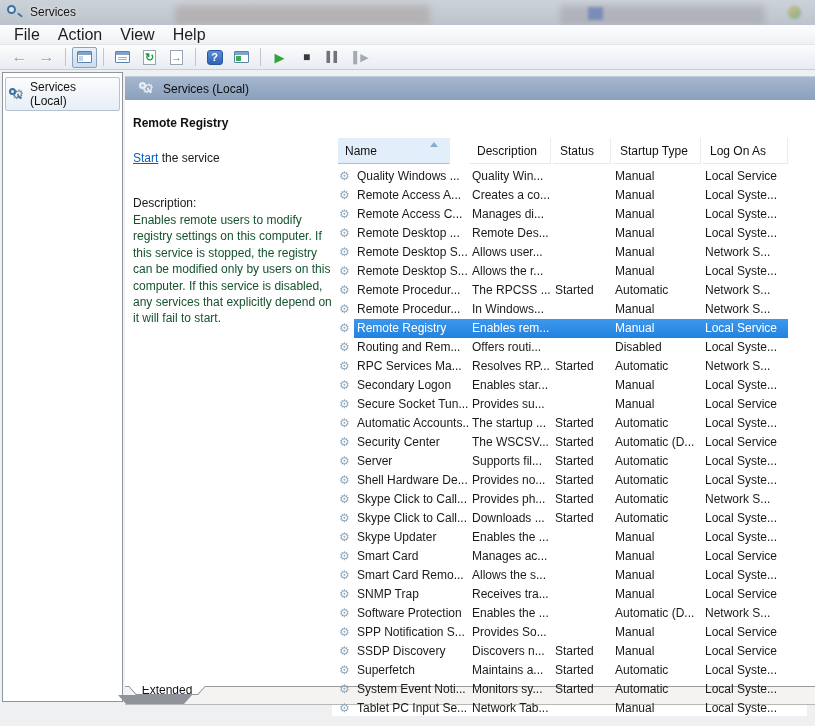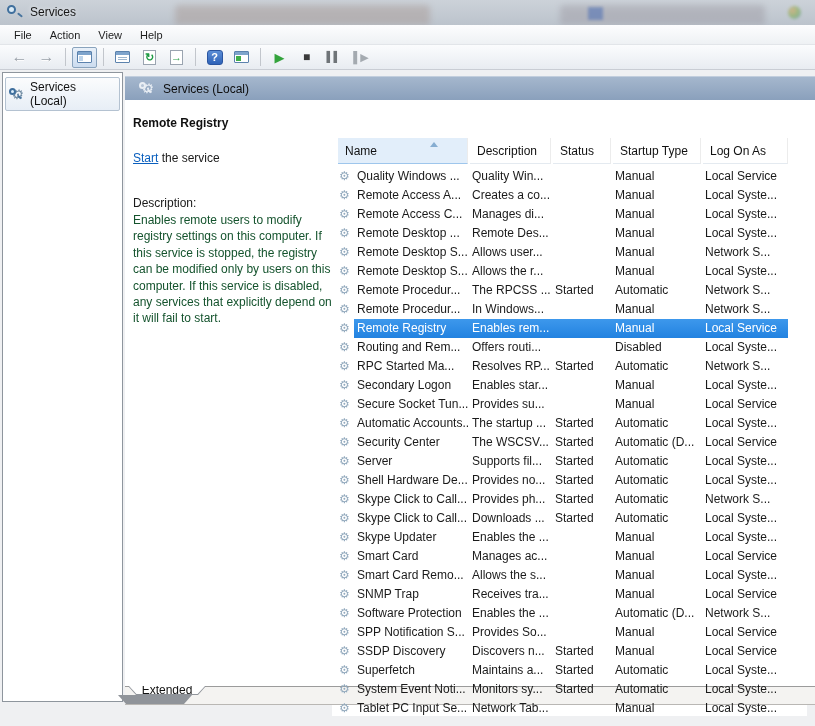--- a/index.html
+++ b/index.html
@@ -23,21 +23,21 @@
   .title-icon .ring { position:absolute; left:0; top:1px; width:9px; height:9px;
     border:2px solid #3f6f9d; border-radius:50%; background:rgba(220,238,250,.85); }
   .title-icon .handle { position:absolute; left:10px; top:10px; width:6px; height:2px;
     background:#49759f; transform:rotate(38deg); border-radius:1px; }
   .title-text { position:absolute; left:30px; top:5px; font-size:12px; color:#161616;
     text-shadow:0 0 5px rgba(255,255,255,.9); }
   
   .menubar { position:absolute; left:0; top:25px; right:0; height:20px;
     background:linear-gradient(#fdfdfe,#eef1f4); border-bottom:1px solid #e2e5e9;
     display:flex; align-items:center; padding-left:5px; }
-  .menu-item { font-size:11px; color:#1d1d1d; padding:2px 9px; }
+  .menu-item { font-size:16px; color:#1d1d1d; padding:2px 9px; }
   
   .toolbar { position:absolute; left:0; top:45px; right:0; height:25px;
     background:linear-gradient(#fbfcfd,#e8ecf1); border-bottom:1px solid #c9cdd4;
     display:flex; align-items:center; padding-left:6px; }
   .tb-btn { width:25px; height:21px; display:flex; align-items:center; justify-content:center;
     border-radius:2px; margin:0 1px; }
   .tb-btn.pressed { border:1px solid #89a3bd; background:linear-gradient(#e8f0f9,#ccdcef); }
   .tb-sep { width:1px; height:18px; background:#c2c6cc; margin:0 5px; }
   .tbi { line-height:1; display:block; }
   .tbi-nav { color:#9aa1a9; font-weight:bold; font-size:16px; text-shadow:0 1px 0 #fff; }
@@ -87,21 +87,21 @@
   .info-desc-label { position:absolute; left:8px; top:96px; font-size:12px; color:#1a1a1a; }
   .info-para { position:absolute; left:8px; top:112px; width:206px; font-size:12px;
     line-height:16.4px; color:#14532d; }
   
   .list-panel { position:absolute; left:207px; top:25px; width:475px; height:591px;
     background:#fff; border-top-left-radius:9px; overflow:hidden; }
   .thead { position:absolute; left:0; top:13px; right:0; height:26px; }
   .th { position:absolute; top:0; height:26px; line-height:26px; font-size:12px; color:#111;
     padding-left:7px; border-right:1px solid #ececec; border-bottom:1px solid #e4eaf0;
     white-space:nowrap; overflow:hidden; background:#fff; }
-  .th-name { left:6px; width:130px; background:#e2eefa; border-bottom:1px solid #9ec6ec; }
+  .th-name { left:6px; width:112px; background:#e2eefa; border-bottom:1px solid #9ec6ec; }
   .th-desc { left:138px; width:81px; }
   .th-status { left:221px; width:58px; }
   .th-startup { left:281px; width:88px; }
   .th-logon { left:371px; width:85px; }
   .sort-arrow { position:absolute; left:92px; top:4px; width:0; height:0;
     border-left:4px solid transparent; border-right:4px solid transparent;
     border-bottom:5px solid #86add1; }
   .rows { position:absolute; left:0; top:42px; right:0; bottom:0; }
   .row { position:relative; height:19px; font-size:12px; color:#1a1a1a; }
   .row .gear { position:absolute; left:7px; top:2px; font-size:12px; color:#92a9bd; z-index:1; }
@@ -311,21 +311,21 @@
             <div class="row">
               <span class="gear">⚙</span>
               <span class="cell c-name">Routing and Rem...</span>
               <span class="cell c-desc">Offers routi...</span>
               <span class="cell c-status"></span>
               <span class="cell c-startup">Disabled</span>
               <span class="cell c-logon">Local Syste...</span>
             </div>
             <div class="row">
               <span class="gear">⚙</span>
-              <span class="cell c-name">RPC Started Ma...</span>
+              <span class="cell c-name">RPC Services Ma...</span>
               <span class="cell c-desc">Resolves RP...</span>
               <span class="cell c-status">Started</span>
               <span class="cell c-startup">Automatic</span>
               <span class="cell c-logon">Network S...</span>
             </div>
             <div class="row">
               <span class="gear">⚙</span>
               <span class="cell c-name">Secondary Logon</span>
               <span class="cell c-desc">Enables star...</span>
               <span class="cell c-status"></span>

